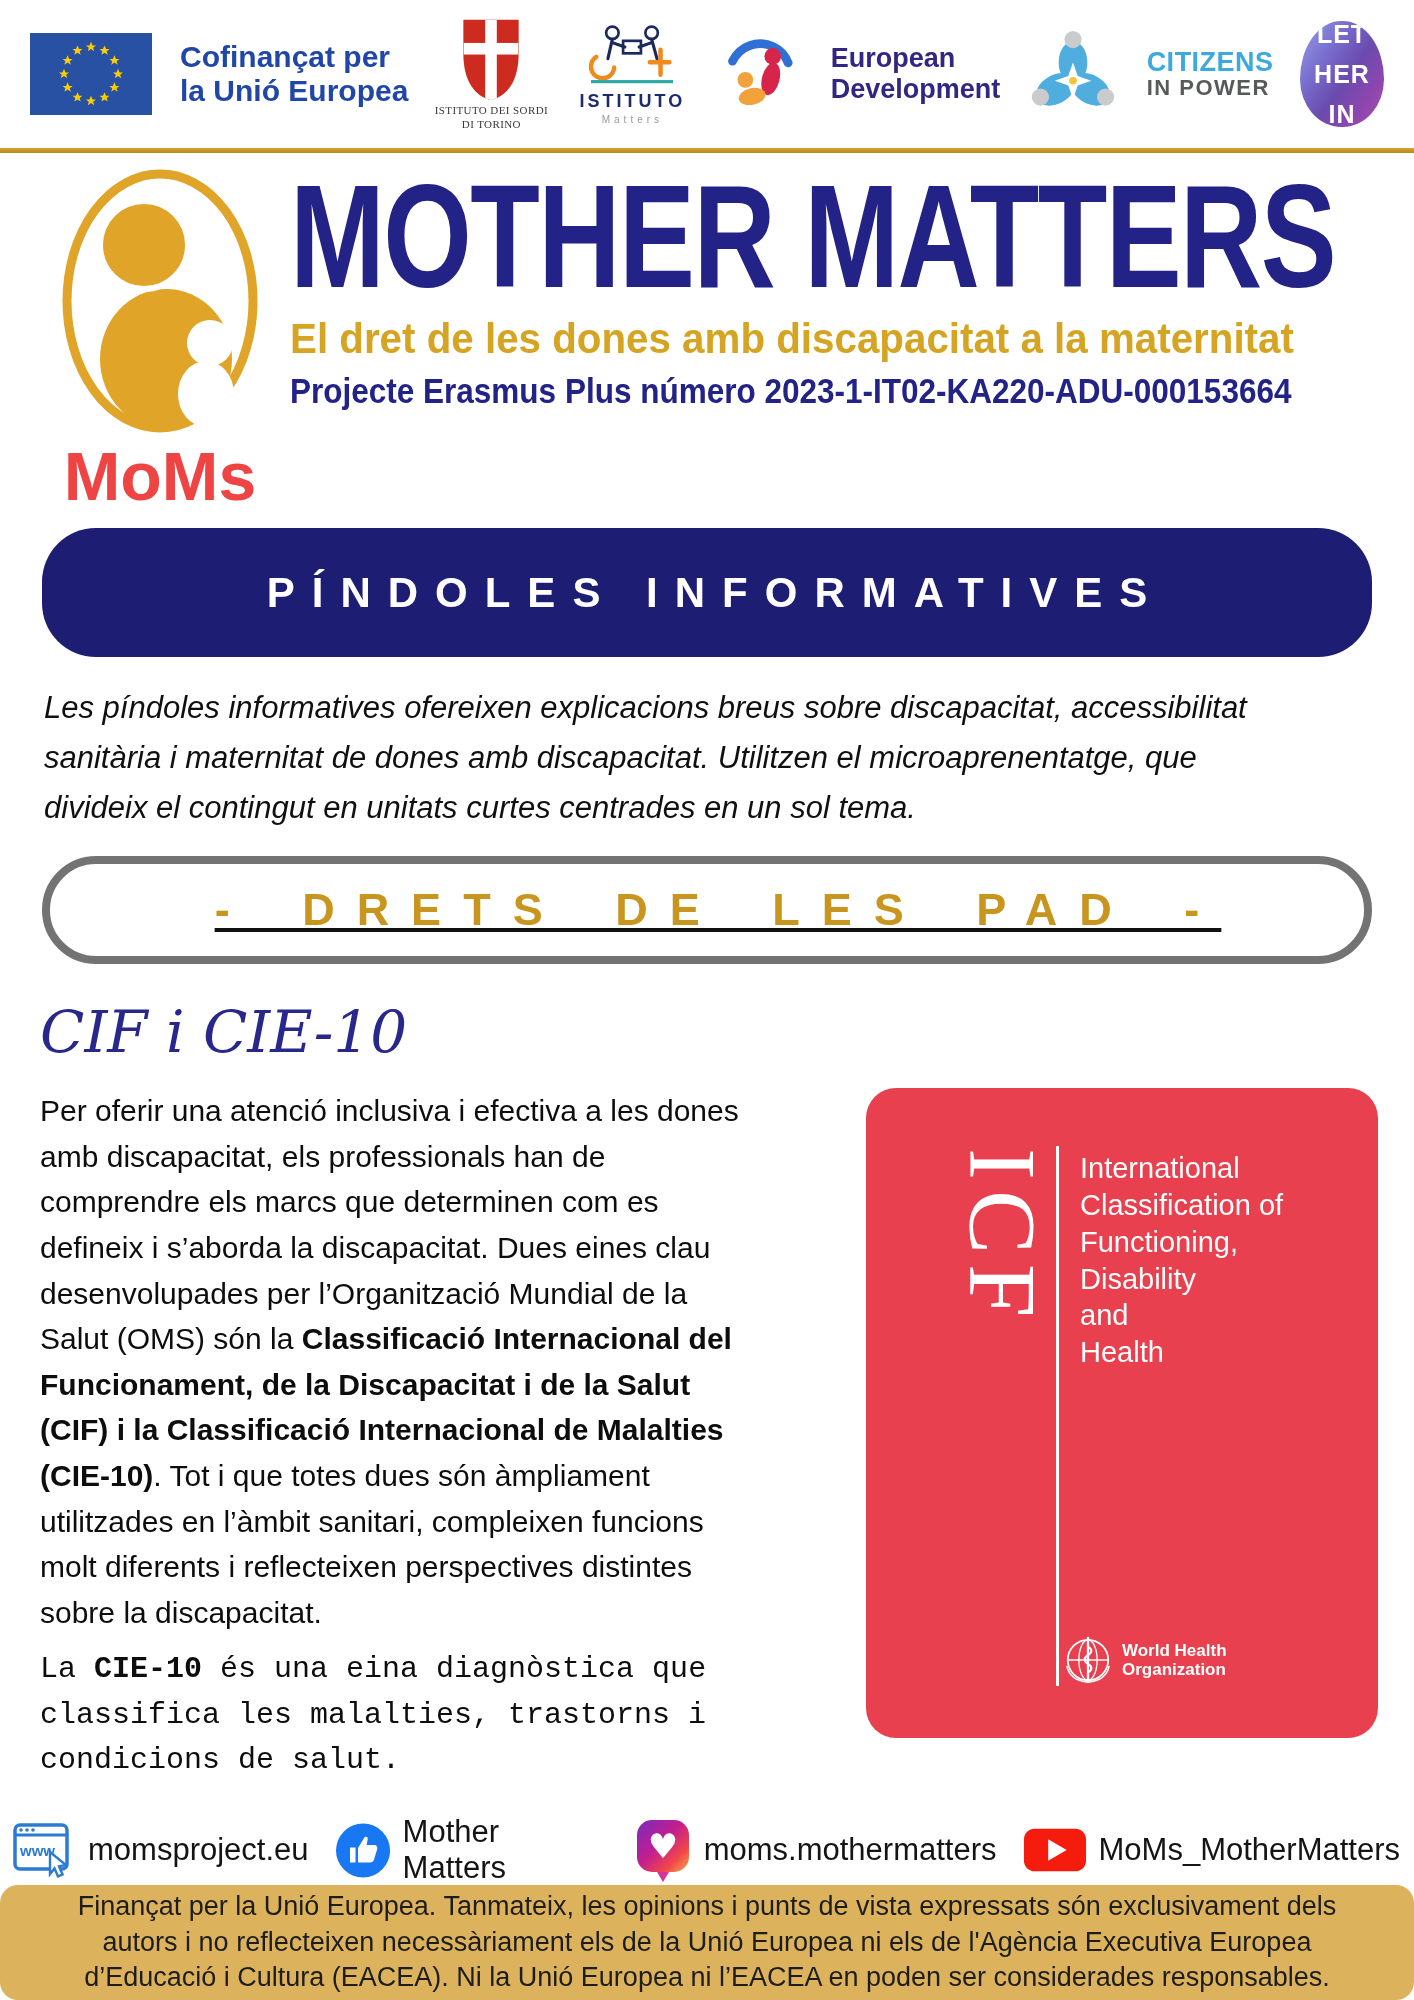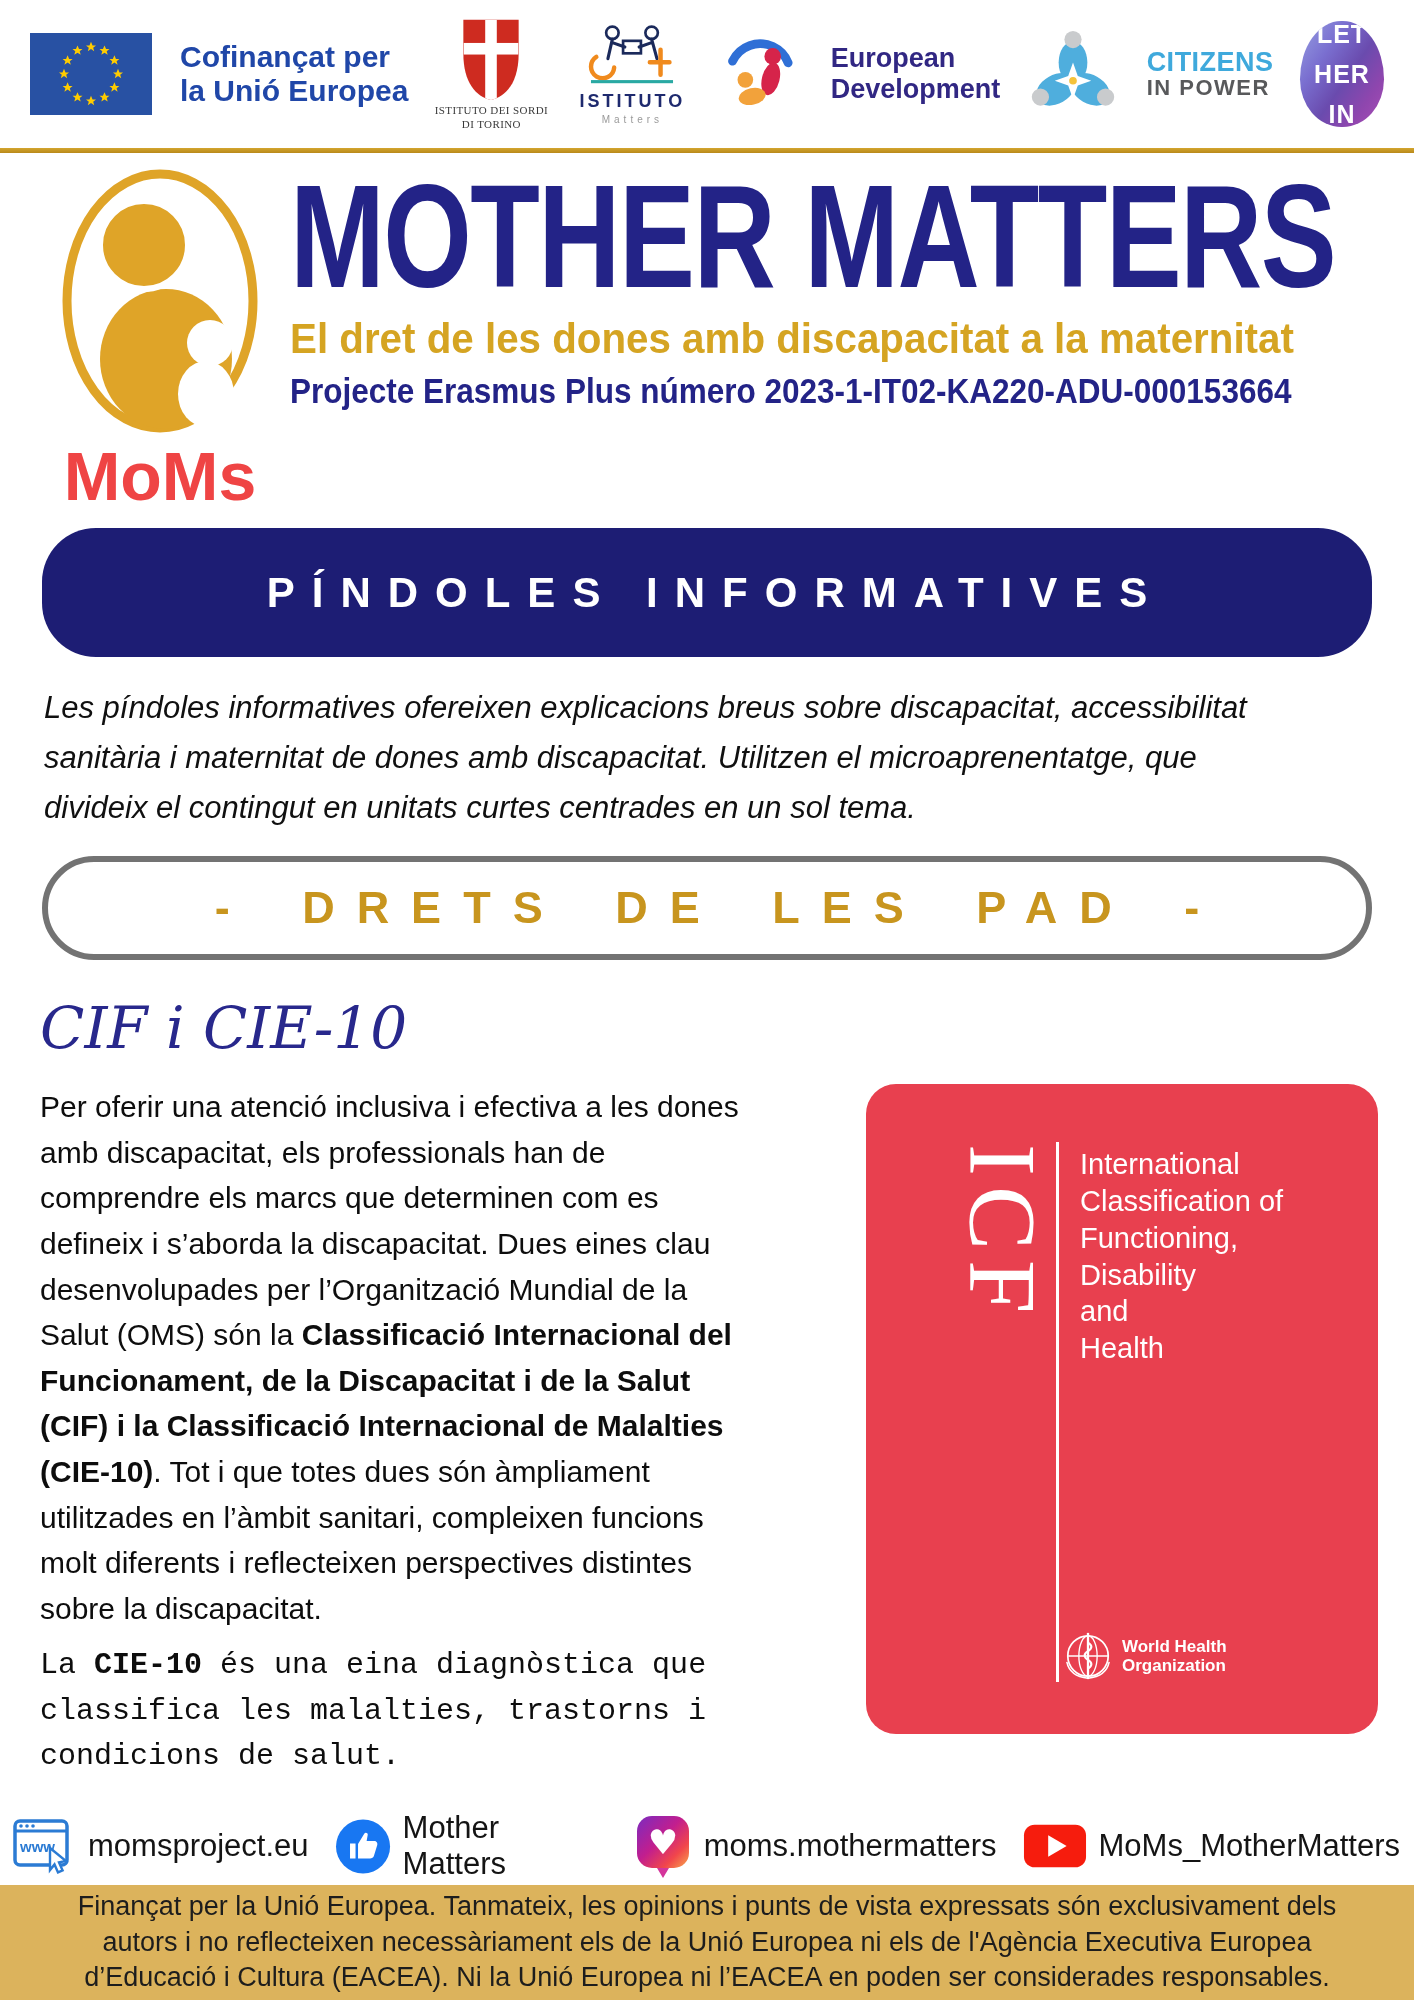--- a/index.html
+++ b/index.html
@@ -36,22 +36,22 @@
             transform:scaleX(.96);transform-origin:left center;}
   .project{color:#232387;font-weight:bold;font-size:35px;margin-top:8px;white-space:nowrap;
            transform:scaleX(.9);transform-origin:left center;}
   
   .banner{margin:16px 42px 0;background:#1D1D74;border-radius:54px;height:129px;
           display:flex;align-items:center;justify-content:center;}
   .banner span{color:#fff;font-weight:bold;font-size:42px;letter-spacing:17px;padding-left:17px;white-space:nowrap;}
   
   .intro{margin:26px 130px 0 44px;font-style:italic;font-size:31px;line-height:1.6;color:#101010;}
   
-  .gold-pill{margin:24px 42px 16px;border:6px solid #737373;border-radius:54px;height:92px;
-             display:flex;align-items:center;justify-content:center;}
+  .gold-pill{margin:24px 42px 16px;border:8px solid #737373;border-radius:54px;height:92px;
+             display:flex;align-items:center;justify-content:center;text-decoration:underline;}
   .gold-pill span{color:#C8951E;font-weight:bold;font-size:45px;letter-spacing:22px;word-spacing:16px;padding-left:22px;white-space:nowrap;}
   
   .section-heading{margin:34px 0 0 40px;font-family:"DejaVu Serif",serif;font-style:italic;
                    font-weight:normal;font-size:58px;color:#28288C;}
   .content{display:flex;align-items:flex-start;margin:22px 36px 0 40px;}
   .textcol{width:720px;flex:none;font-size:30px;line-height:1.52;color:#0d0d0d;}
   .textcol p{margin:0;}
   .textcol p + p{margin-top:12px;font-family:Liberation Mono, monospace;}
   .spacer{flex:1;}
   .icf-card{width:512px;height:650px;flex:none;background:#E8404F;border-radius:30px;position:relative;}
@@ -60,21 +60,21 @@
   .icf-line{position:absolute;left:190px;top:58px;width:3px;height:540px;background:#fff;}
   .icf-title{position:absolute;left:214px;top:62px;color:#fff;font-size:29px;line-height:1.27;white-space:pre-line;}
   .who{position:absolute;left:196px;bottom:52px;display:flex;align-items:center;gap:8px;}
   .who-text{color:#fff;font-weight:bold;font-size:17px;line-height:1.12;white-space:pre-line;}
   
   .social{display:flex;align-items:center;margin:30px 14px 0 12px;gap:26px;}
   .social-item{display:flex;align-items:center;gap:12px;}
   .social-label{font-size:31px;color:#141414;}
   
   .footer{position:absolute;left:0;right:0;bottom:0;height:115px;background:#DCB35C;
-          display:flex;align-items:center;justify-content:center;padding:0 46px;}
+          display:flex;align-items:center;justify-content:center;padding:0 46px;border-radius:18px;}
   .footer p{margin:0;text-align:center;font-size:27px;line-height:1.33;color:#1d1d1d;font-weight:500;}
   .pre{white-space:pre-line;}
 </style>
 </head>
 <body>
 
 <div class="logos">
 
   <div class="logo-block">
     <svg width="122" height="82" viewBox="0 0 122 82">

